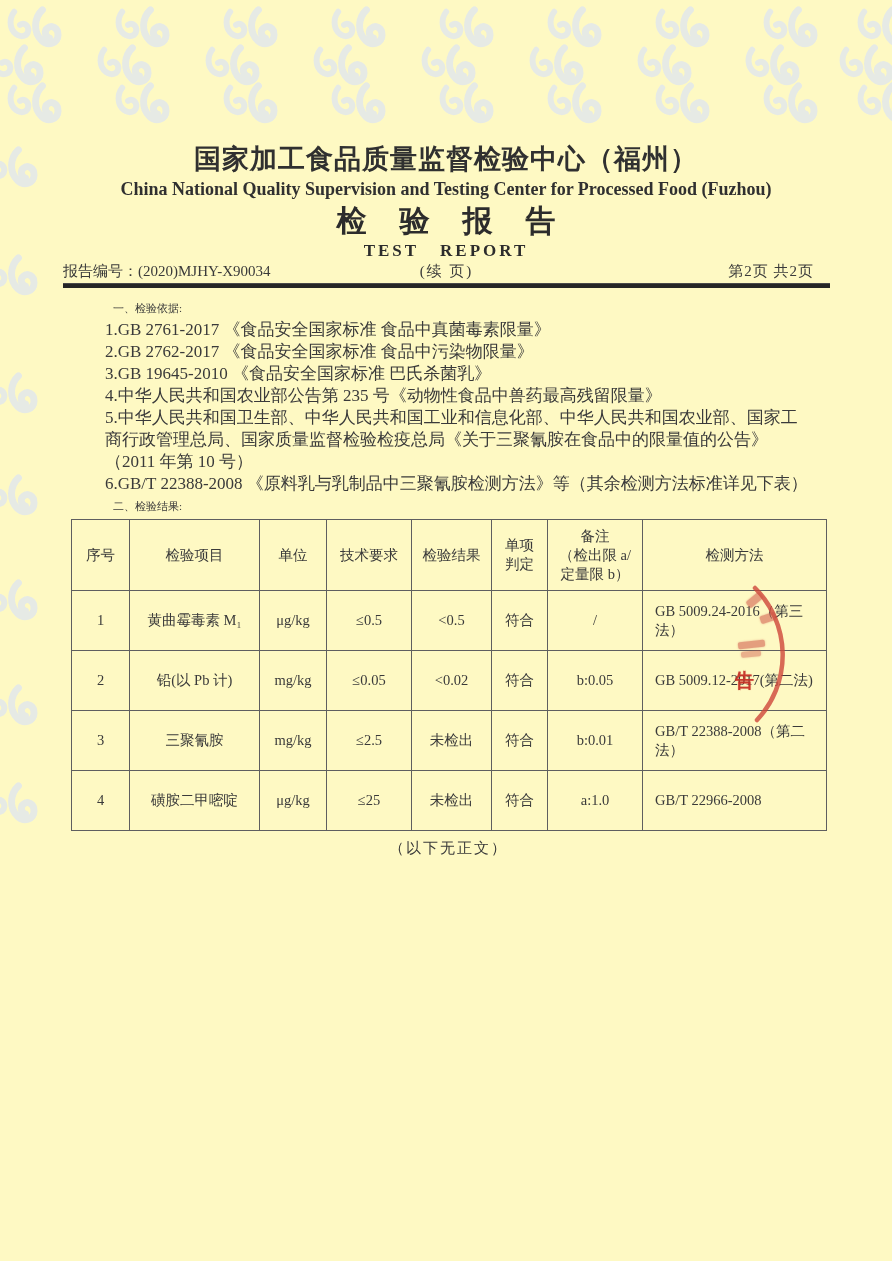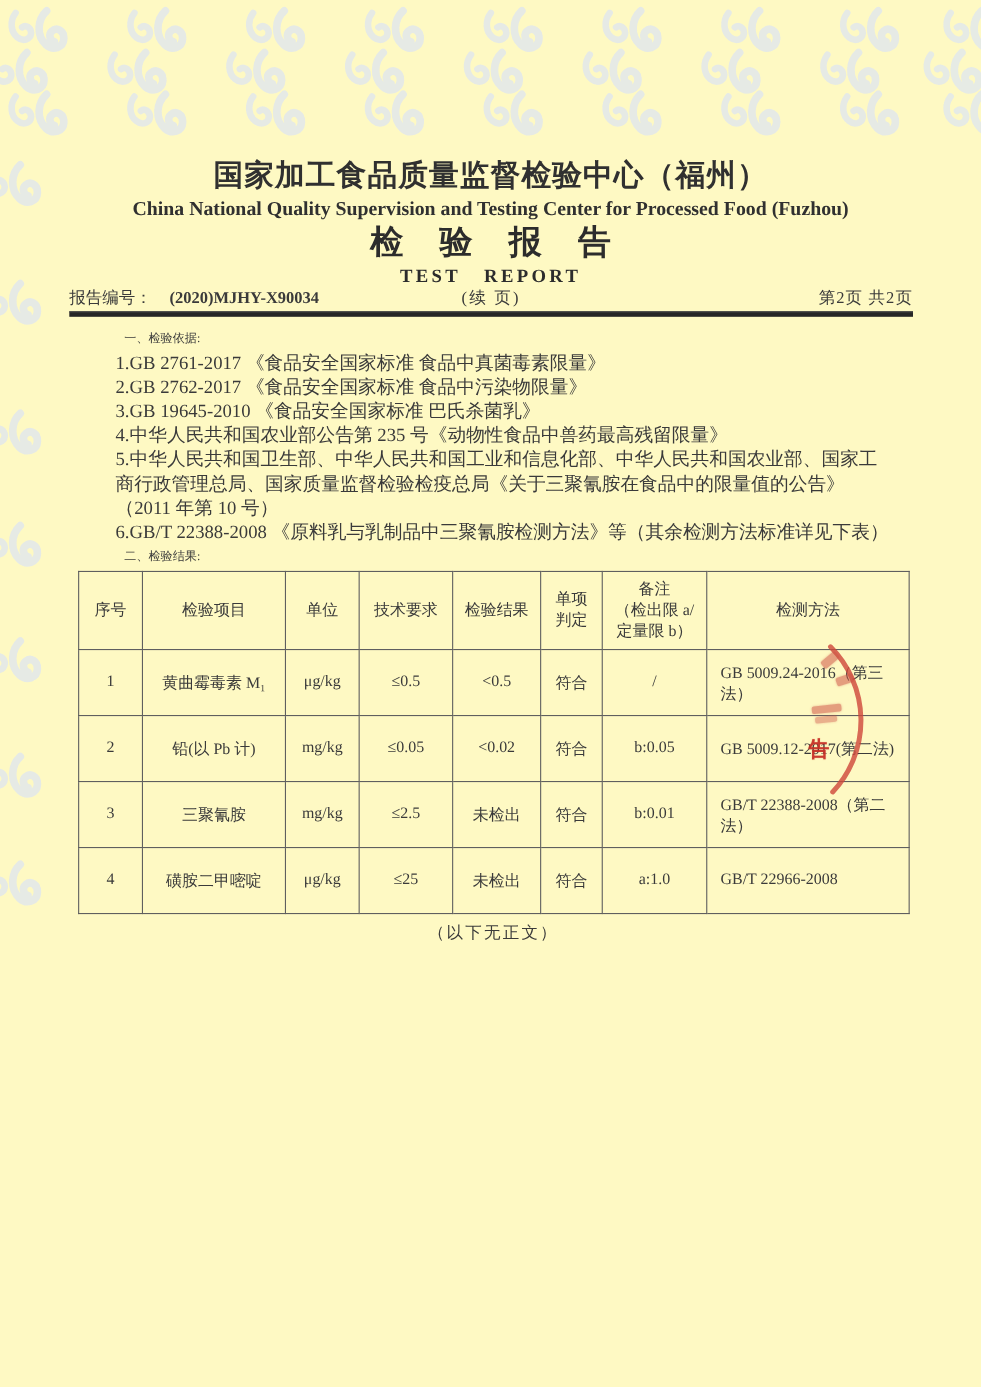--- a/index.html
+++ b/index.html
@@ -13,23 +13,23 @@
   .wm { position:absolute; width:52px; height:52px; transform:rotate(-12deg); opacity:.9; }
   
   .header { padding-top:141px; text-align:center; }
   .org-cn { font-size:27px; line-height:36px; font-weight:bold; letter-spacing:1px; color:#303030; }
   .org-en { font-size:18px; line-height:24px; font-weight:bold; color:#303030;text-align:center; }
   .doc-title-cn { font-size:30px; line-height:40px; font-weight:bold; letter-spacing:33px; padding-left:33px; color:#2c2c2c;font-family:Liberation Serif, serif; }
   .doc-title-en { font-size:17px; line-height:20px; font-weight:bold; letter-spacing:3px; word-spacing:14px; color:#2c2c2c; }
   
   .meta { position:relative; margin:0 62px 0 63px; height:21px; font-size:15px; line-height:21px; }
   .meta .left { position:absolute; left:0; top:0; }
-  .meta .left .no-value { margin-left:16px; font-family:"Liberation Serif","DejaVu Serif",serif;font-weight:bold; }
+  .meta .left .no-value { font-family:"Liberation Serif","DejaVu Serif",serif; }
   .meta .center { position:absolute; left:50%; top:0; transform:translateX(-50%); letter-spacing:2px; }
-  .meta .right { position:absolute; right:0; top:0; letter-spacing:1px; }
+  .meta .right { position:absolute; right:16px; top:0; letter-spacing:1px; }
   .rule { margin:1px 62px 0 63px; height:4px; background:#262626; border-top:1px solid #4a4a4a; }
   
   .content { padding:10px 62px 0 65px; }
   .sec-heading { margin:0 0 0 48px; font-size:11px; line-height:21px; }
   .basis-list { margin:0 0 0 40px; max-width:706px; }
   .basis-list p { margin:0; font-size:17px; line-height:22px; }
   .sec-heading.results { margin-top:1px; }
   
   table.results {
     border-collapse:collapse; table-layout:fixed;

